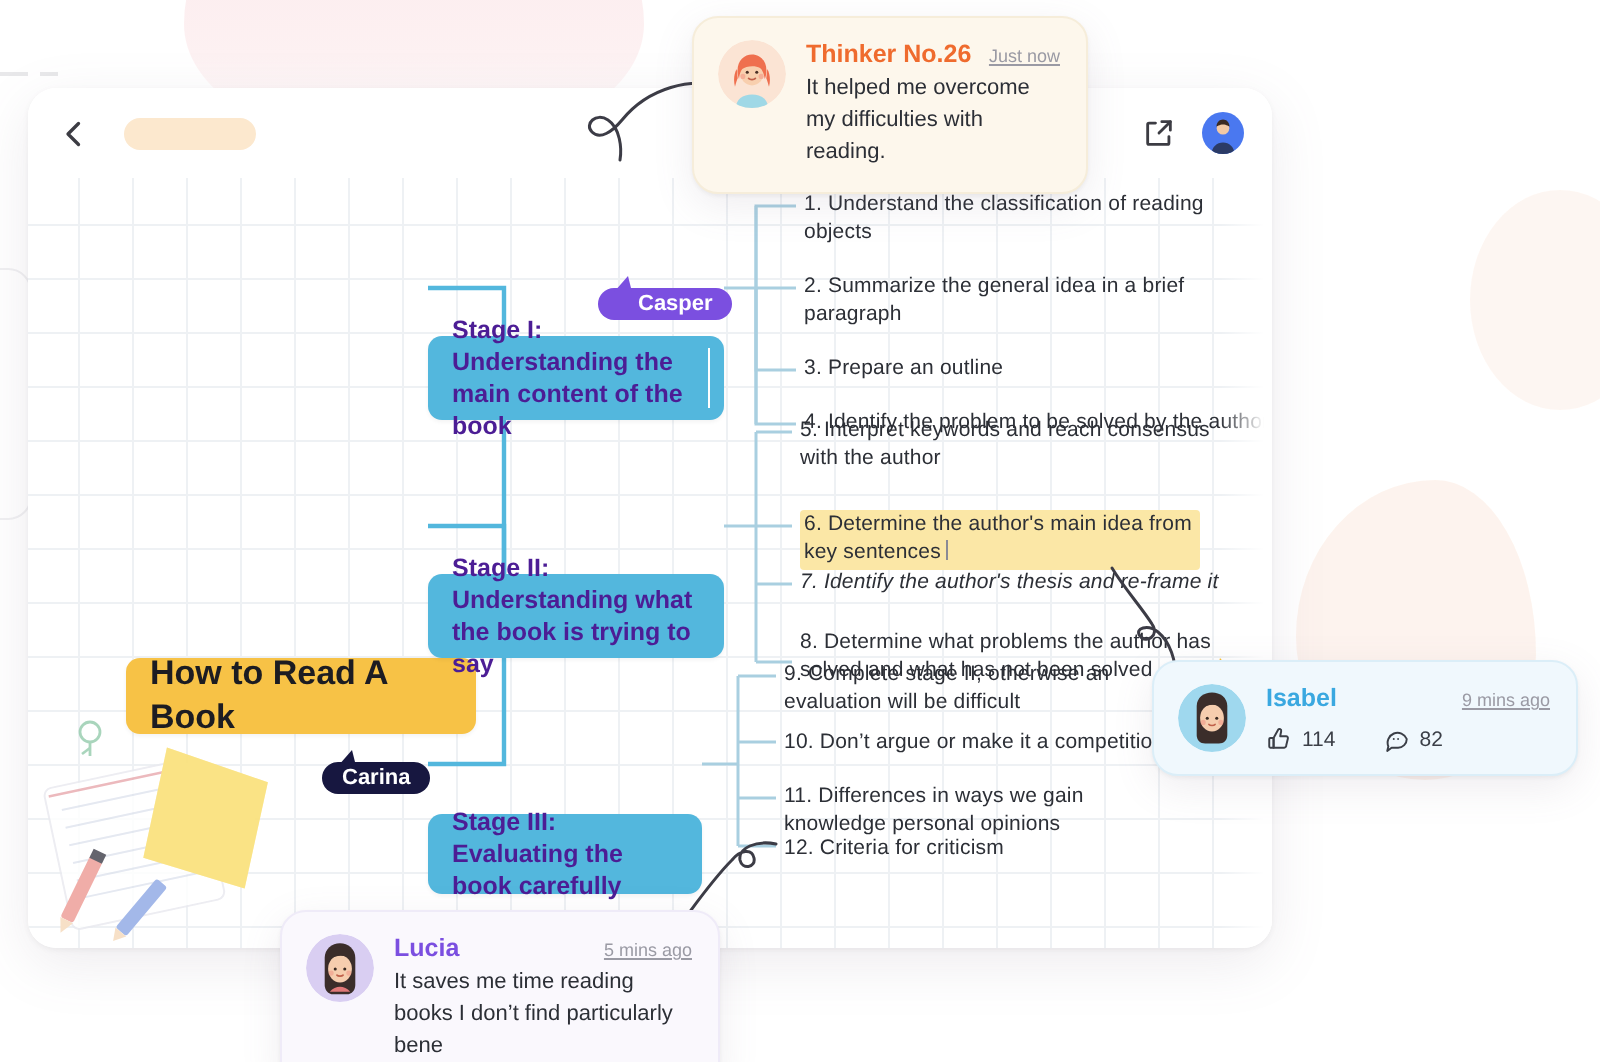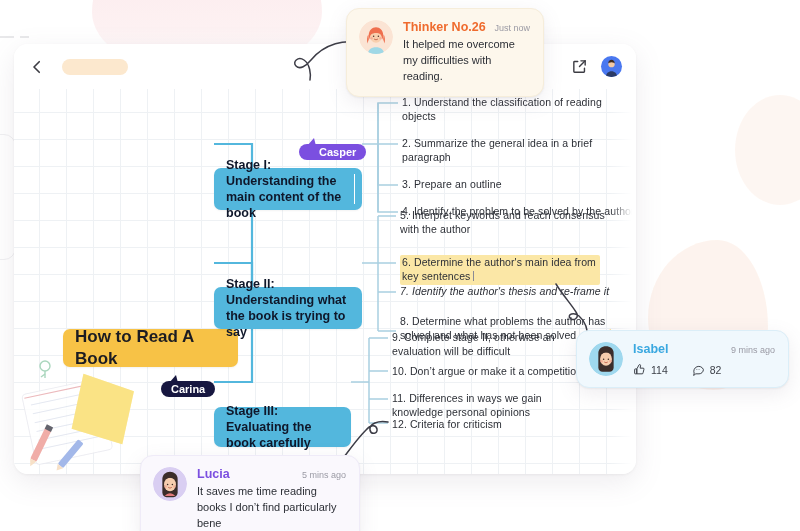--- a/index.html
+++ b/index.html
@@ -99,21 +99,21 @@
     line-height:1.28;
   }
   .node-root {
     background:#f7c246; color:#1c1c22;
     font-size:17px; font-weight:700;
     left:49px; top:240px; width:175px; height:38px;
     justify-content:center;
     box-shadow:0 1px 2px rgba(0,0,0,.05);
   }
   .node-stage {
-    background:#53b7dd; color:#0f172a; font-size:12.5px; font-weight:600;
+    background:#53b7dd; color:#4c1d95; font-size:12.5px; font-weight:600;
     box-shadow:0 1px 2px rgba(0,0,0,.05);
   }
   #stage1 { left:200px; top:79px; width:148px; height:42px; }
   #stage2 { left:200px; top:198px; width:148px; height:42px; }
   #stage3 { left:200px; top:318px; width:137px; height:40px; }
   .node-caret {
     position:absolute; right:7px; top:6px; bottom:6px;
     width:1.5px; background:#ffffff;
   }
 
@@ -150,21 +150,21 @@
   
   .card {
     position:absolute; border-radius:13px; padding:11px 13px 11px 12px;
     display:flex; gap:10px;
     box-shadow: 0 6px 20px rgba(120,110,130,.12), 0 1px 2px rgba(0,0,0,.05);
   }
   .card .av { width:34px; height:34px; border-radius:50%; flex:none; overflow:hidden; }
   .card .body { flex:1; min-width:0; }
   .card .row1 { display:flex; align-items:baseline; gap:8px; }
   .card .name { font-size:12.5px; font-weight:700; }
-  .card .time { font-size:9px; color:#9a9aa4; margin-left:auto; white-space:nowrap; }
+  .card .time { font-size:9px; color:#9a9aa4; margin-left:auto; white-space:nowrap;text-decoration:underline; }
   .card .text { font-size:11px; color:#2c2f36; line-height:1.45; margin-top:3px; }
 
   #card-thinker {
     left:346px; top:8px; width:198px;
     background:#fdf7ec; border:1px solid #f6edda;
   }
   #card-thinker .name { color:#ef6b2e; }
 
   #card-isabel {
     left:576px; top:330px; width:213px;

